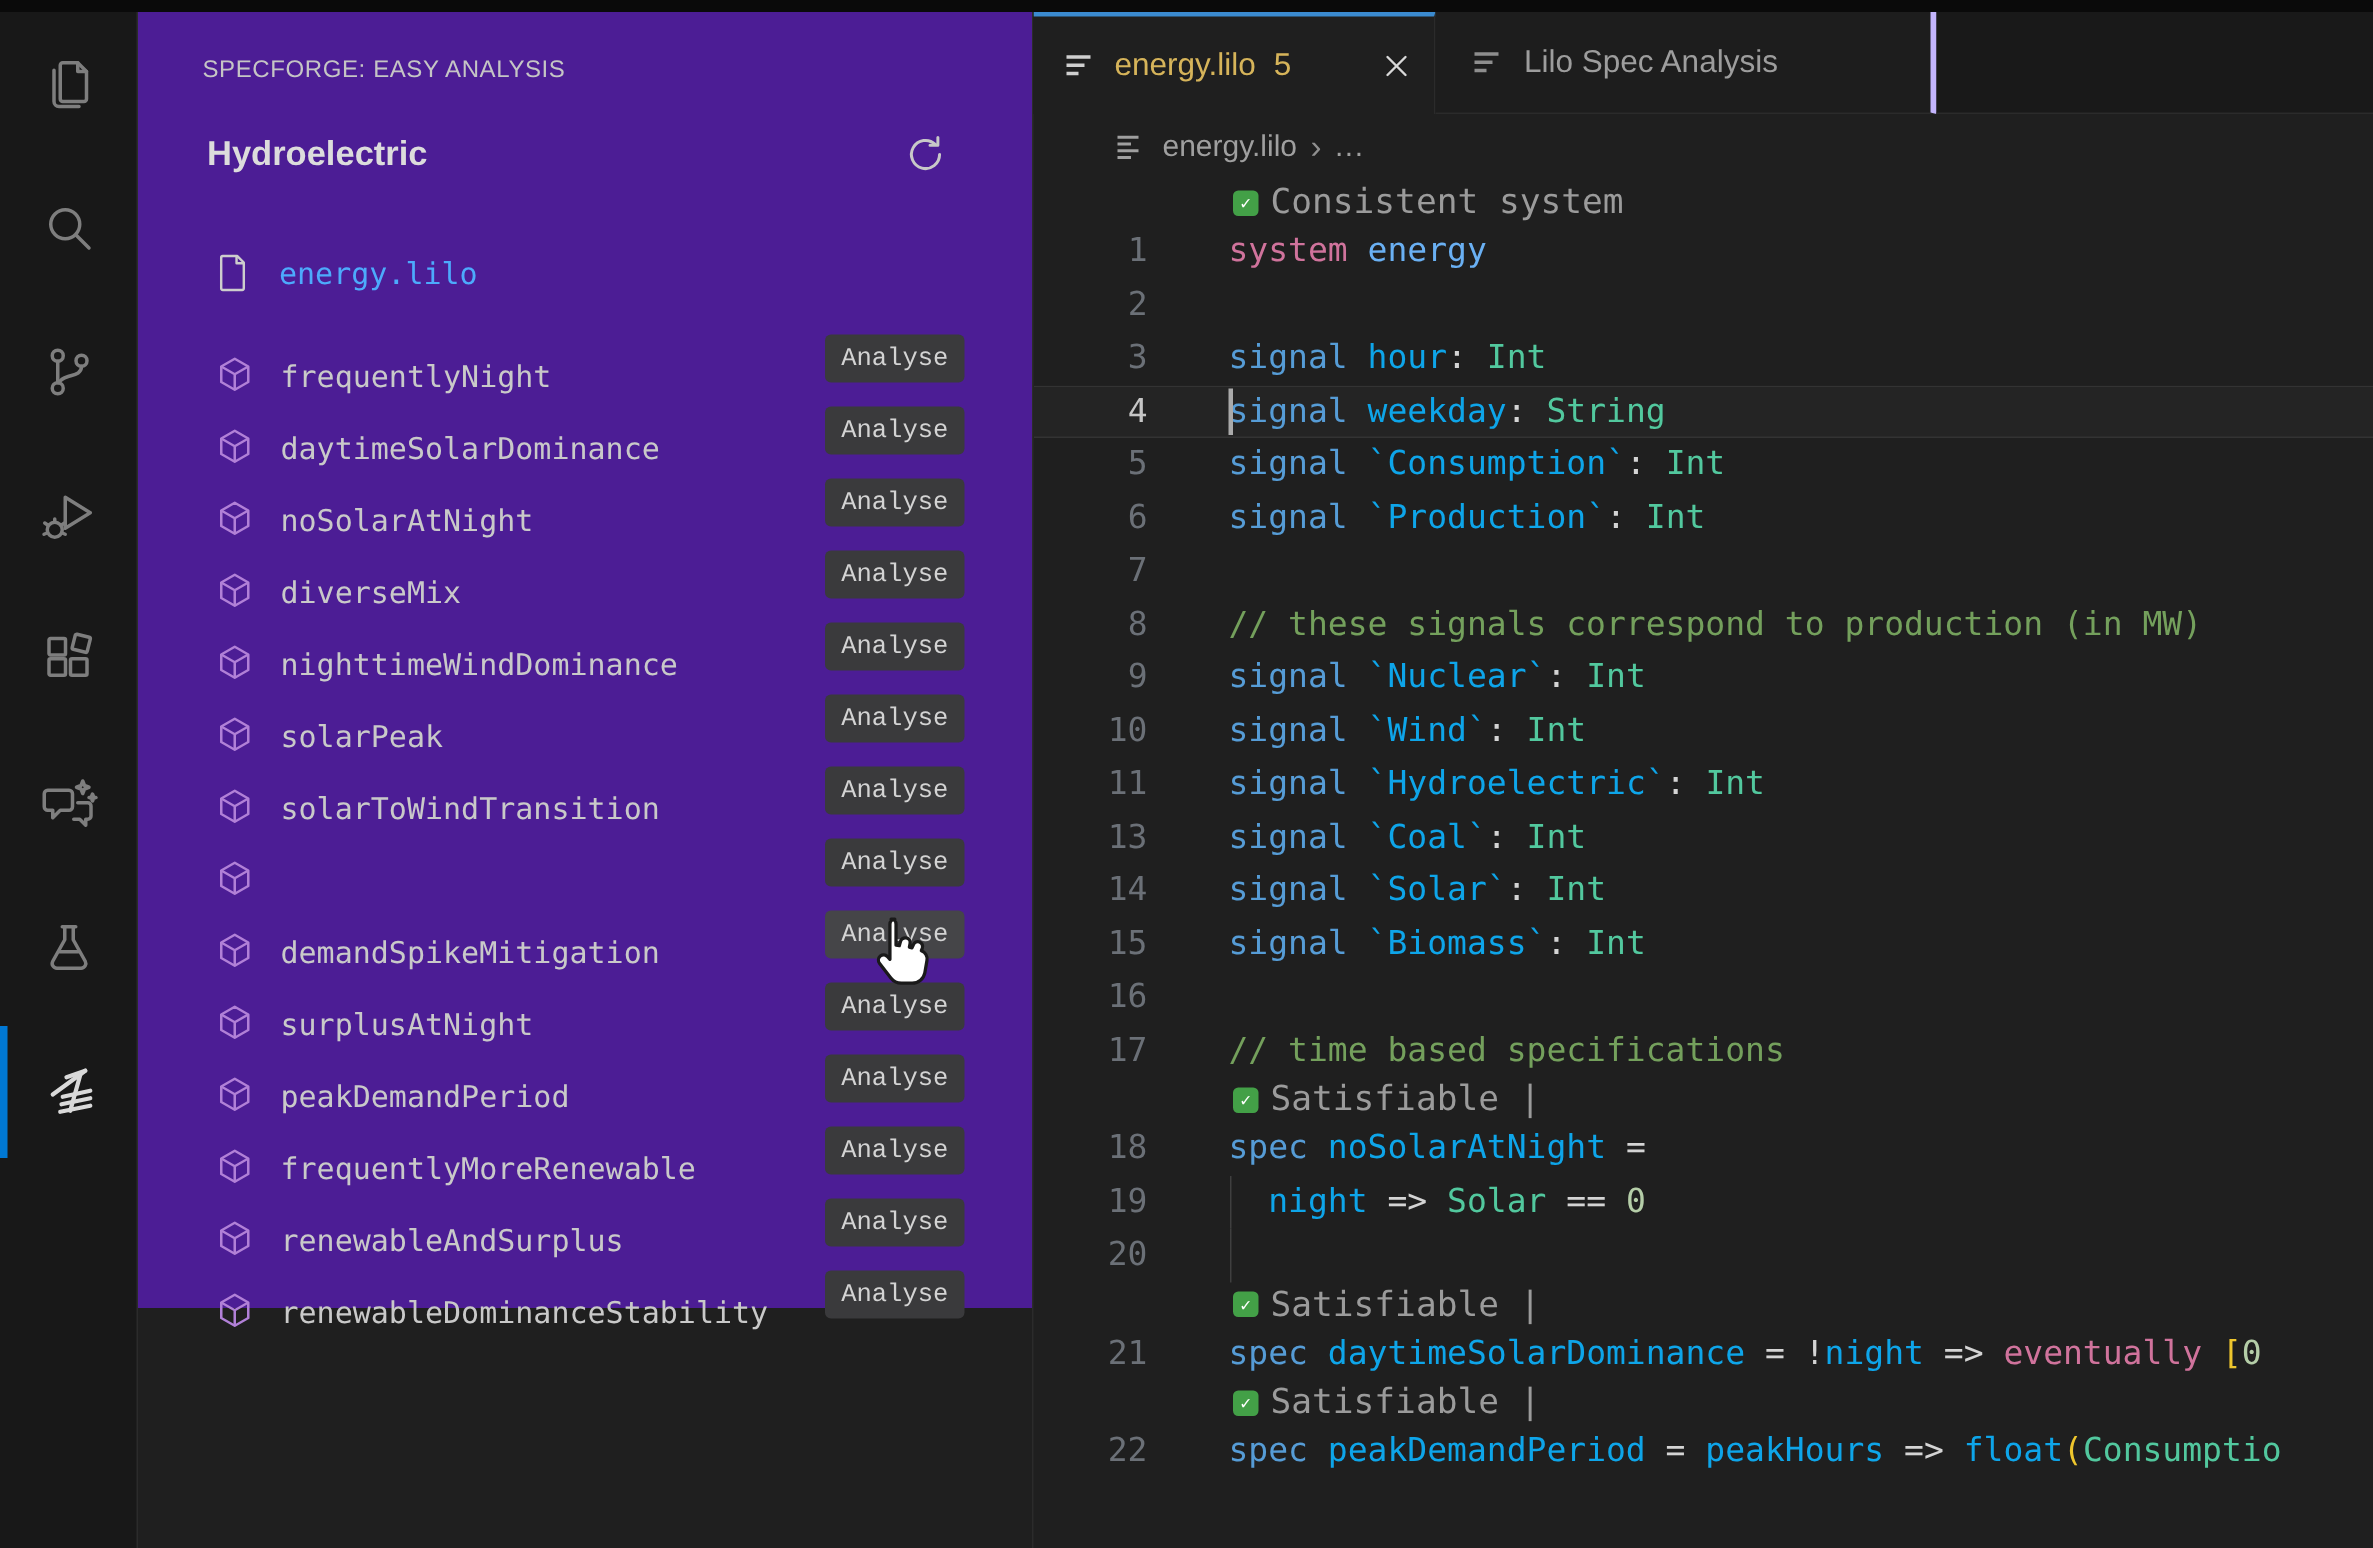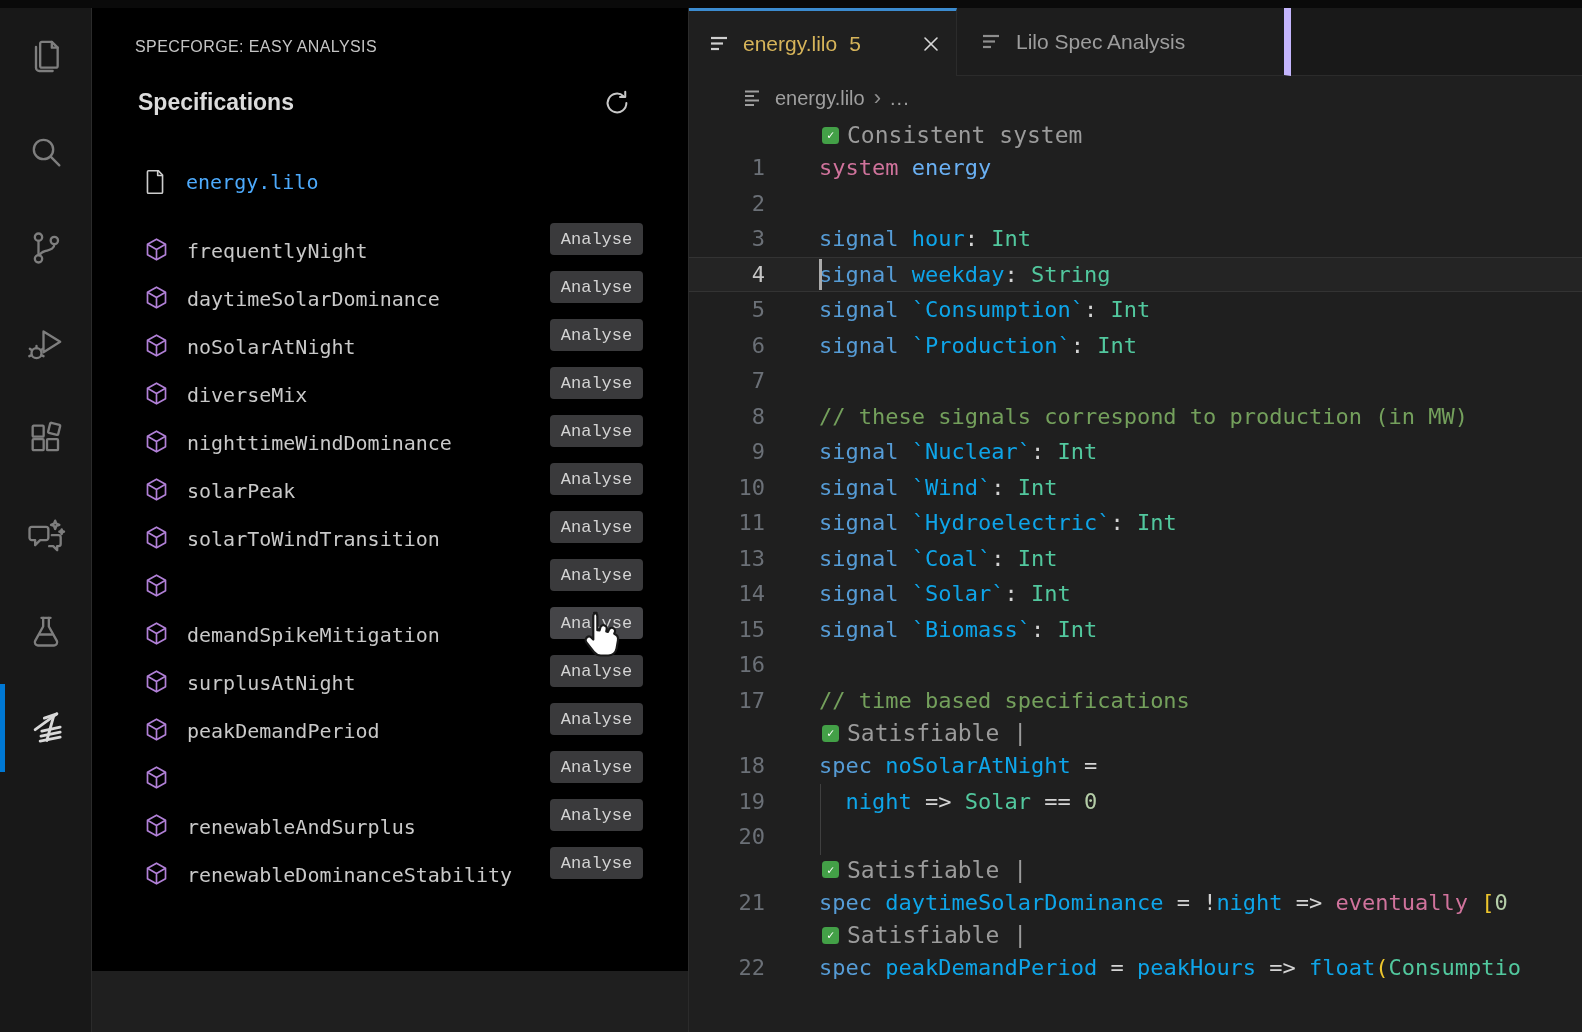--- a/index.html
+++ b/index.html
@@ -14,21 +14,21 @@
   #activitybar{position:absolute;left:0;top:8px;width:92px;height:1024px;
                background:#181818;border-right:1px solid #2b2b2b;box-sizing:border-box;}
   .ab-item{position:relative;width:92px;height:96px;display:flex;align-items:center;
            justify-content:center;color:#7e7e7e;}
   .ab-item.active{color:#d9d9d9;}
   .ab-item.active::before{content:"";position:absolute;left:0;top:4px;bottom:4px;width:5px;background:#0078d4;}
   .ab-item svg{width:40px;height:40px;stroke:currentColor;fill:none;
                stroke-width:1.4;stroke-linecap:round;stroke-linejoin:round;}
 
   
-  #sidebar{position:absolute;left:92px;top:8px;width:596px;height:963px;background:#000000;}
+  #sidebar{position:absolute;left:92px;top:8px;width:596px;height:864px;background:#4c1d95;}
   #sb-title{position:absolute;left:43px;top:30px;font-size:16px;color:#c5c5c5;letter-spacing:.4px;}
   #sb-heading-row{position:absolute;left:0;top:78px;width:100%;height:38px;}
   #sb-heading{position:absolute;left:46px;top:3px;font-size:23px;font-weight:bold;color:#dcdcdc;}
   #refresh-btn{position:absolute;right:56px;top:2px;width:30px;height:30px;color:#c8c8c8;cursor:pointer;}
   #refresh-btn svg{width:30px;height:30px;stroke:currentColor;fill:none;stroke-width:1.6;
                    stroke-linecap:round;stroke-linejoin:round;}
   #file-row{position:absolute;left:0;top:155px;width:100%;height:38px;display:flex;align-items:center;}
   #file-row svg{width:26px;height:28px;margin-left:50px;stroke:#cdcdcd;fill:none;stroke-width:1.5;
                 stroke-linejoin:round;}
   #file-label{margin-left:18px;font-size:20px;color:#4daafc;}
@@ -48,21 +48,21 @@
                border-left:1px solid #2b2b2b;box-sizing:border-box;background:#1f1f1f;overflow:hidden;}
   #tabstrip{display:flex;height:68px;background:#191919;}
   .tab{display:flex;align-items:center;box-sizing:border-box;}
   .tab .bars{flex:0 0 auto;}
   #tab-active{width:268px;background:#1f1f1f;border-top:3px solid #3b8bd0;
               border-right:1px solid #2b2b2b;padding:0 14px 0 20px;}
   #tab-active .tab-label{color:#d6b45a;font-size:21px;margin-left:12px;}
   #tab-active .tab-badge{color:#d6b45a;font-size:21px;margin-left:12px;}
   .close-x{margin-left:auto;width:22px;height:22px;}
   .close-x svg{width:22px;height:22px;stroke:#d8d8d8;stroke-width:1.6;stroke-linecap:round;}
-  #tab-inactive{width:334px;background:#1d1d1d;border-right:7px solid #c4b5fd;
+  #tab-inactive{width:334px;background:#1d1d1d;border-right:4px solid #c4b5fd;
                 border-bottom:1px solid #2b2b2b;padding-left:24px;}
   #tab-inactive .tab-label{color:#9d9d9d;font-size:21px;margin-left:13px;}
   #tab-filler{flex:1;background:#191919;border-bottom:1px solid #2b2b2b;}
 
   #breadcrumb{height:44px;display:flex;align-items:center;padding-left:55px;color:#9f9f9f;}
   #breadcrumb .bc-label{font-size:20px;margin-left:11px;}
   #breadcrumb .bc-chev{font-size:22px;margin:0 9px;color:#8f8f8f;}
   #breadcrumb .bc-more{font-size:20px;letter-spacing:1px;}
 
   
@@ -153,21 +153,21 @@
         <path d="M9.5 13.9l11-2.4"></path>
         <path d="M9 16.9l11.5-2.4"></path>
         <path d="M8.5 19.9l12-2.4"></path>
       </svg>
   </div>
 </div>
 
 <div id="sidebar">
   <div id="sb-title">SPECFORGE: EASY ANALYSIS</div>
   <div id="sb-heading-row">
-    <div id="sb-heading">Specifications</div>
+    <div id="sb-heading">Hydroelectric</div>
     <div id="refresh-btn">
       <svg viewBox="0 0 24 24">
           <path d="M19.5 12a7.5 7.5 0 1 1-2.3-5.4"></path>
           <path d="M18.6 2.9v4.2h-4.2"></path>
         </svg>
     </div>
   </div>
   <div id="file-row">
     <svg viewBox="0 0 24 26">
         <path d="M6 2.5h9l4 4v16a1 1 0 0 1-1 1H6a1 1 0 0 1-1-1v-19a1 1 0 0 1 1-1z"></path>
@@ -261,20 +261,21 @@
           <path d="M12 12v9.2M12 12L4 7.4M12 12l8-4.6"></path>
         </svg>
         <span class="spec-name mono">peakDemandPeriod</span>
         <button class="analyse-btn">Analyse</button>
       </div>
       <div class="spec-row">
         <svg viewBox="0 0 24 24">
           <path d="M12 2.8l8 4.6v9.2l-8 4.6-8-4.6V7.4z"></path>
           <path d="M12 12v9.2M12 12L4 7.4M12 12l8-4.6"></path>
         </svg>
+        <span class="spec-name mono">frequentlyMoreRenewable</span>
         <button class="analyse-btn">Analyse</button>
       </div>
       <div class="spec-row">
         <svg viewBox="0 0 24 24">
           <path d="M12 2.8l8 4.6v9.2l-8 4.6-8-4.6V7.4z"></path>
           <path d="M12 12v9.2M12 12L4 7.4M12 12l8-4.6"></path>
         </svg>
         <span class="spec-name mono">renewableAndSurplus</span>
         <button class="analyse-btn">Analyse</button>
       </div>

